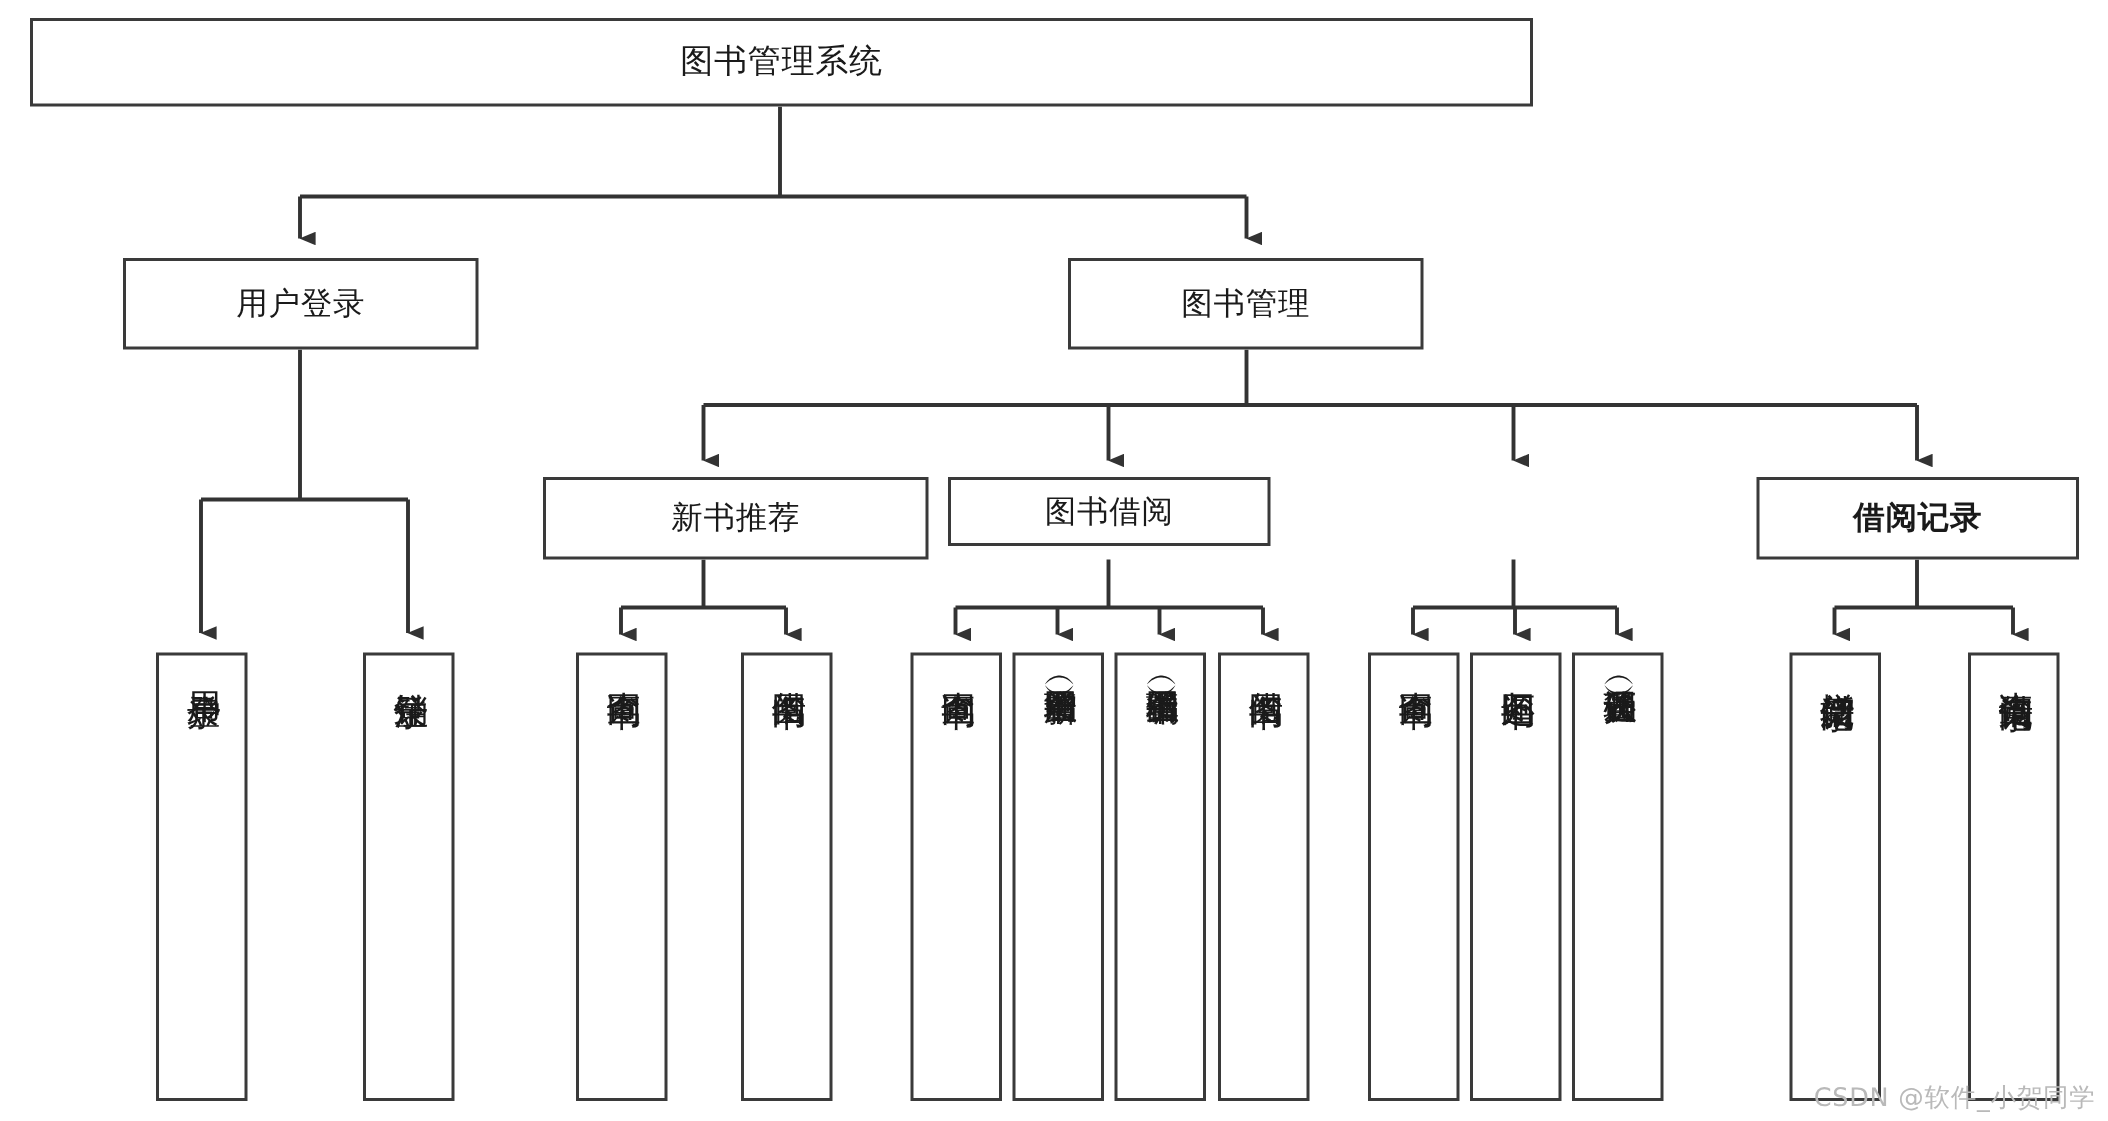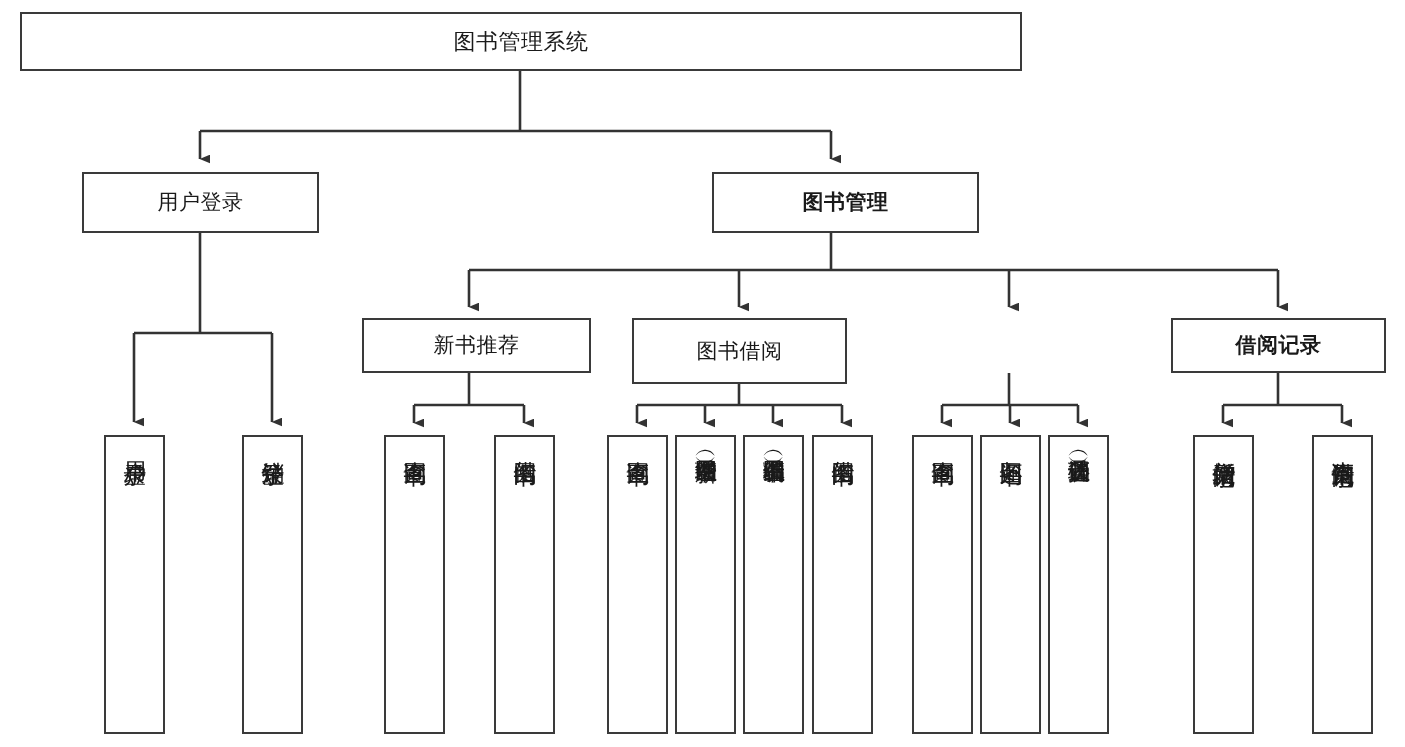--- a/index.html
+++ b/index.html
@@ -132,28 +132,28 @@
     </g>
   </svg>
 
   <div class="node root horizontal" style="left:20px; top:12px; width:1002px; height:59px;">
     <span class="node-label">图书管理系统</span>
   </div>
 
   <div class="node horizontal" style="left:82px; top:172px; width:237px; height:61px;">
     <span class="node-label">用户登录</span>
   </div>
-  <div class="node horizontal" style="left:712px; top:172px; width:267px; height:61px;font-weight:bold;">
+  <div class="node horizontal" style="left:712px; top:172px; width:237px; height:61px;">
     <span class="node-label">图书管理</span>
   </div>
 
-  <div class="node horizontal" style="left:362px; top:318px; width:229px; height:55px;">
+  <div class="node horizontal" style="left:362px; top:318px; width:257px; height:55px;">
     <span class="node-label">新书推荐</span>
   </div>
-  <div class="node horizontal" style="left:632px; top:318px; width:215px; height:66px;">
+  <div class="node horizontal" style="left:632px; top:318px; width:215px; height:46px;">
     <span class="node-label">图书借阅</span>
   </div>
   <div class="node horizontal" style="left:1171px; top:318px; width:215px; height:55px;font-weight:bold;">
     <span class="node-label">借阅记录</span>
   </div>
 
   <div class="node vertical" style="left:104px; top:435px; width:61px; height:299px;">
     <span class="node-label">用户登录</span>
   </div>
   <div class="node vertical" style="left:242px; top:435px; width:61px; height:299px;">
@@ -190,14 +190,15 @@
     <span class="node-label">确认归还（管理员）</span>
   </div>
 
   <div class="node vertical" style="left:1193px; top:435px; width:61px; height:299px;">
     <span class="node-label">新增借阅记录</span>
   </div>
   <div class="node vertical" style="left:1312px; top:435px; width:61px; height:299px;">
     <span class="node-label">查询借阅记录</span>
   </div>
 
+  <div id="watermark">CSDN @软件_小贺同学</div>
 
 </div>
 
 </body></html>

